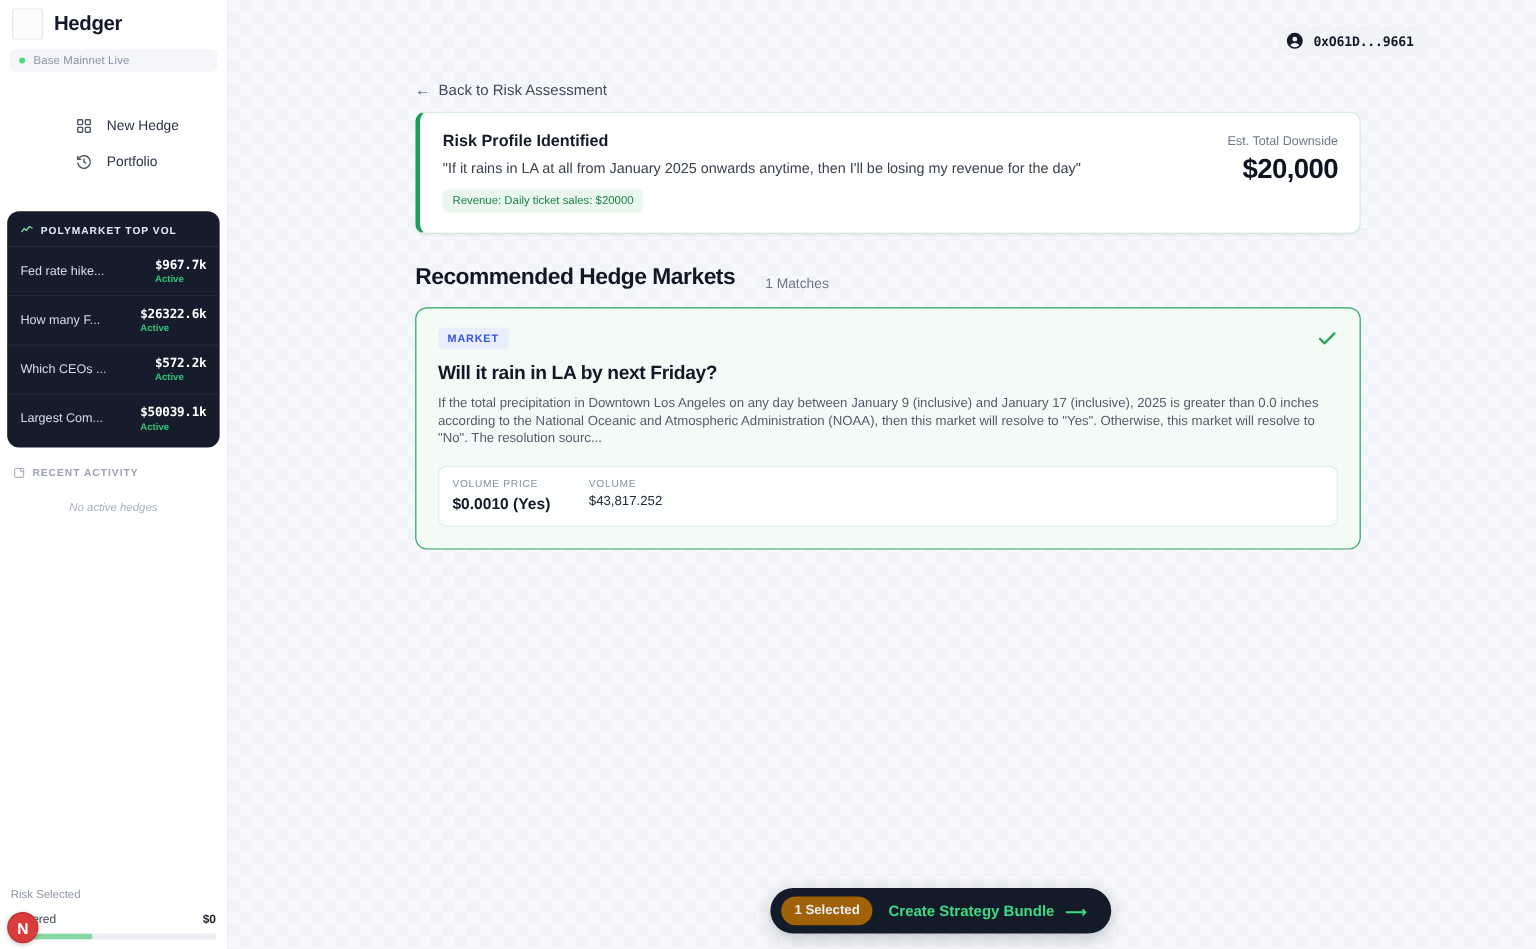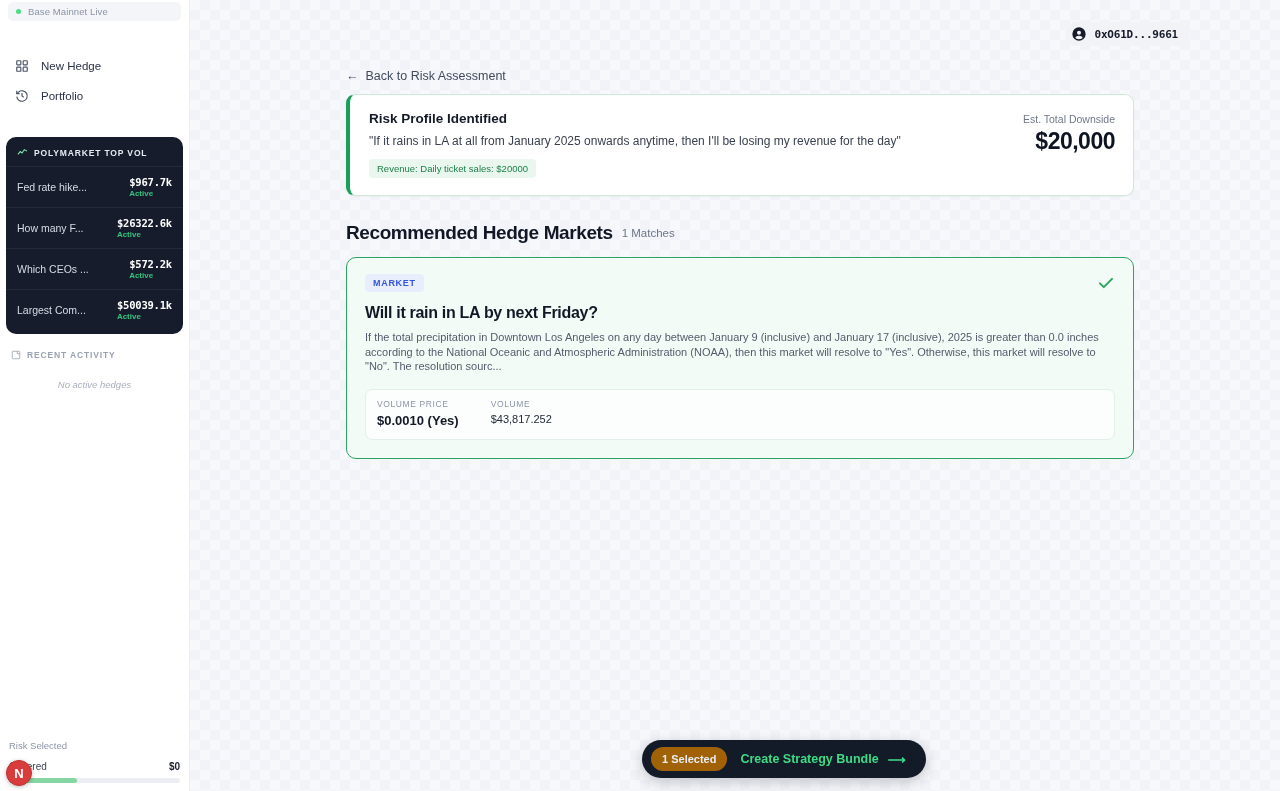--- a/index.html
+++ b/index.html
@@ -42,21 +42,21 @@
     padding: 4px 8px;
     display: flex; align-items: center; gap: 7px;
     height: 19px;
   }
   .net-dot {
     width: 5px; height: 5px; border-radius: 50%;
     background: #4ade80; flex: 0 0 5px;
   }
   .net-label { font-size: 9.5px; color: #8a93a6; letter-spacing: .1px; }
 
-  .nav { margin-top: 30px; padding: 0 10px; }
+  .nav { margin-top: 30px; padding: 0 10px; margin-left: 48px; }
   .nav-item {
     display: flex; align-items: center; gap: 12px;
     padding: 8px 5px; border-radius: 6px;
     cursor: pointer;
   }
   .nav-label { font-size: 11.5px; color: #2b3245; font-weight: 500; }
   .ico { width: 14px; height: 14px; flex: 0 0 14px; color: #4d5666; display:block; }
 
   
   .pm-card {
@@ -184,21 +184,21 @@
     background: #e9f7ee; color: #1d7f4a;
     font-size: 9.5px; border-radius: 4px;
     padding: 4px 8px;
   }
   .rc-right { text-align: right; padding-top: 2px; flex: 0 0 auto; }
   .rc-lbl { font-size: 10.5px; color: #6f7888; margin-bottom: 3px; }
   .rc-amt { font-size: 23px; font-weight: bold; color: #0e1422; letter-spacing: -0.5px; }
 
   
   .sec-head {
-    display: flex; align-items: center; gap: 9px;
+    display: flex; align-items: flex-end; gap: 25px;
     margin: 26px 0 13px 0;
   }
   .sec-title { font-size: 19px; font-weight: bold; color: #111725; letter-spacing: -0.4px; }
   .sec-count { font-size: 11.5px; color: #6c7587; }
 
   
   .mkt-card {
     background: #f3fbf6;
     border: 1.5px solid #2aa45f;
     border-radius: 10px;
@@ -258,20 +258,24 @@
     padding: 6px 12px 6px 9px; cursor: pointer;
     background: transparent; border: none;
     font-family: "Liberation Sans", sans-serif;
   }
 </style>
 </head>
 <body>
 
 <aside class="sidebar">
 
+  <div class="brand">
+    <div class="brand-logo"></div>
+    <div class="brand-name">Hedger</div>
+  </div>
 
   <div class="net-pill">
     <span class="net-dot"></span>
     <span class="net-label">Base Mainnet Live</span>
   </div>
 
   <nav class="nav">
     <div class="nav-item">
       <span class="ico">
         <svg viewBox="0 0 24 24" fill="none" stroke="currentColor" stroke-width="2" width="14" height="14">

